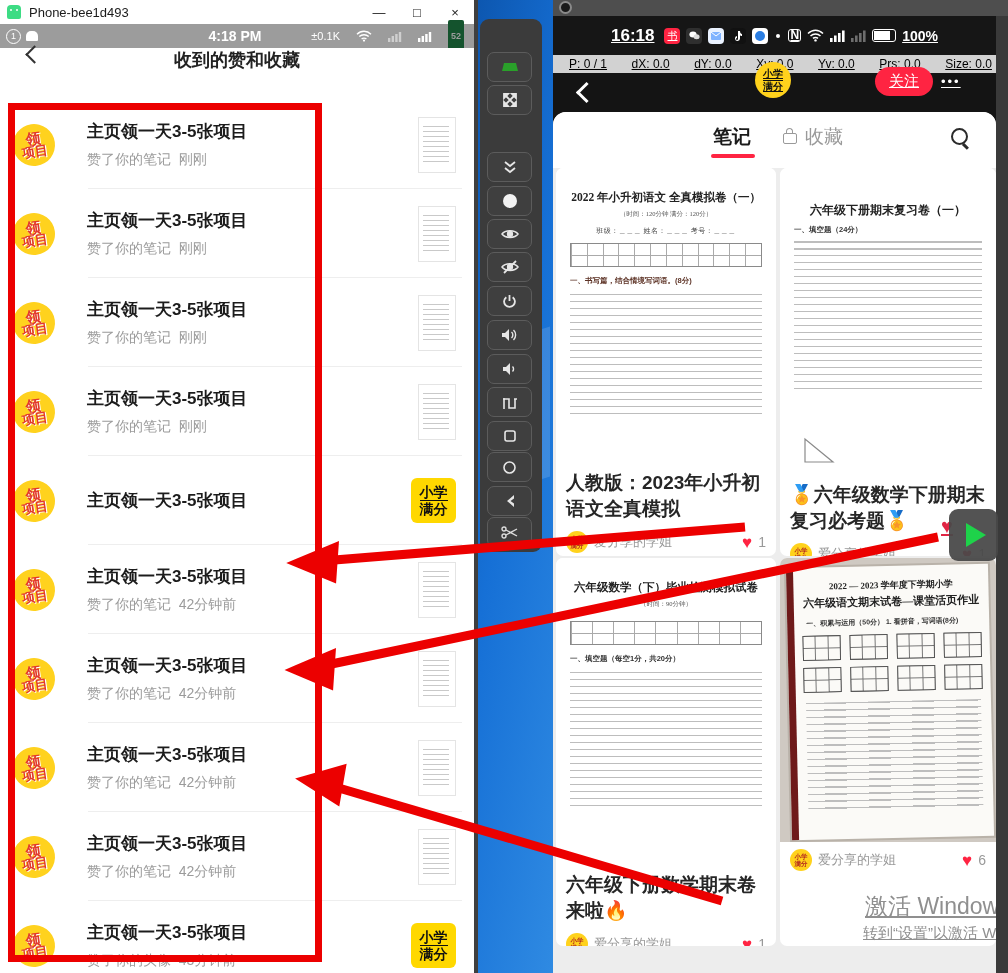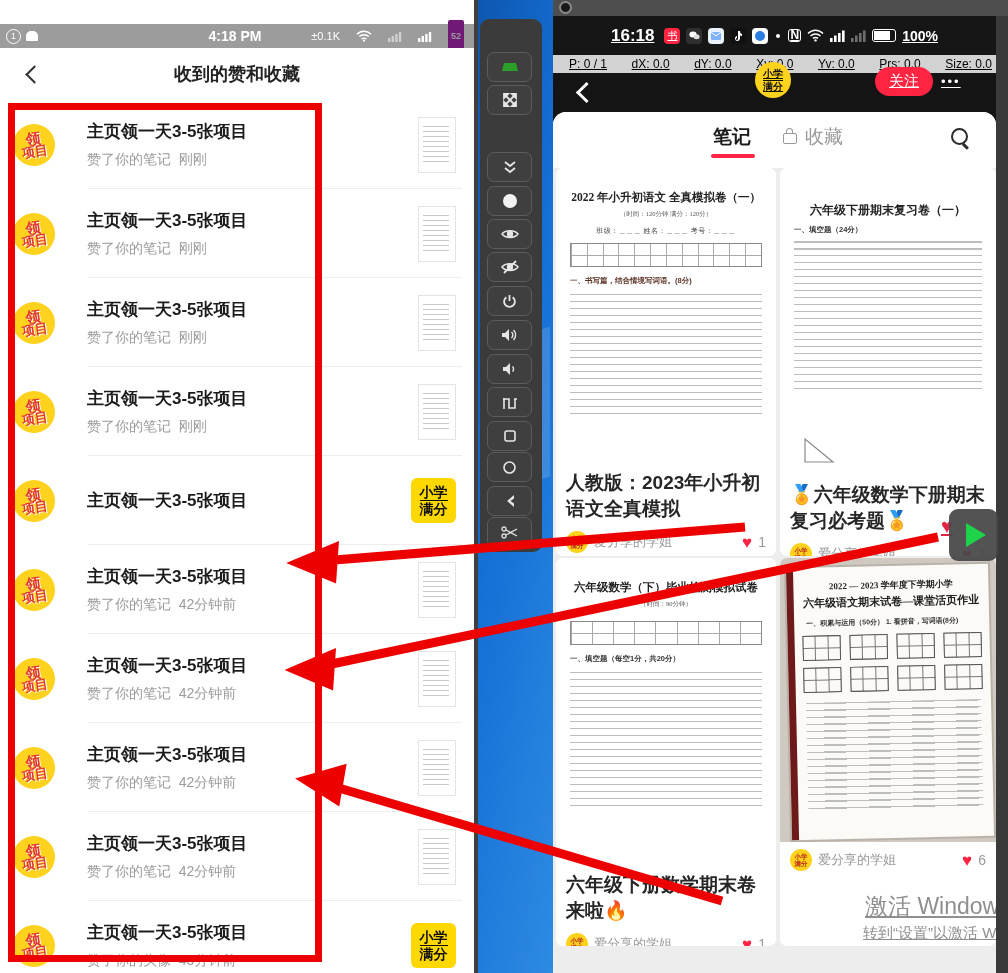--- a/index.html
+++ b/index.html
@@ -14,22 +14,22 @@
   .app-ico{width:14px;height:14px;margin:0 8px 0 7px;border-radius:4px 4px 2px 2px;background:#3ddc84;position:relative;}
   .app-ico:before{content:"";position:absolute;left:3px;top:4px;width:2px;height:2px;border-radius:50%;background:#fff;box-shadow:6px 0 0 #fff;}
   .win-title{font-size:13px;color:#1b1b1b;flex:1;}
   .win-btn{width:38px;height:24px;display:flex;align-items:center;justify-content:center;font-size:13px;color:#222;cursor:pointer;}
   .statusbar-l{left:0;top:24px;width:474px;height:24px;background:#9c9c9c;color:#fff;display:flex;align-items:center;font-size:13px;}
   .sb-left{display:flex;align-items:center;gap:5px;margin-left:6px;flex:1;}
   .circ1{width:13px;height:13px;border:1.4px solid #fff;border-radius:50%;font-size:9px;display:flex;align-items:center;justify-content:center;}
   .robot{width:12px;height:10px;background:#fff;border-radius:5px 5px 1px 1px;}
   .sb-time{font-weight:bold;font-size:14px;}
   .sb-right{flex:1;display:flex;align-items:center;justify-content:flex-end;gap:16px;margin-right:10px;font-size:11px;}
-  .batt{background:#701a75;color:#9c9c9c;font-size:9px;font-weight:bold;padding:11px 3px;border-radius:2px;}
-  .hdr-l{left:0;top:48px;width:474px;height:52px;background:#fff;display:flex;align-items:center;}
+  .batt{background:#14532d;color:#9c9c9c;font-size:9px;font-weight:bold;padding:11px 3px;border-radius:2px;}
+  .hdr-l{left:0;top:48px;width:474px;height:52px;background:#fff;display:flex;align-items:flex-start;}
   .back-ch{width:11px;height:11px;border-left:2.5px solid #333;border-bottom:2.5px solid #333;transform:rotate(45deg);margin-left:28px;}
   .hdr-title{position:absolute;left:0;width:474px;text-align:center;font-size:18px;font-weight:bold;color:#222;}
   .list{left:0;top:100px;width:474px;height:873px;overflow:hidden;}
   .lrow{position:relative;height:89px;display:flex;align-items:center;}
   .lrow .sep{position:absolute;left:88px;right:12px;bottom:0;height:1px;background:#eee;}
   .stamp{width:42px;height:42px;border-radius:50%;background:#ffd21e;margin-left:13px;flex:none;
          display:flex;flex-direction:column;align-items:center;justify-content:center;transform:rotate(-8deg);
          color:#e23a2e;font-weight:bold;text-shadow:1px 1px 0 #fff;}
   .stamp .s1{font-size:15px;line-height:13px;}
   .stamp .s2{font-size:13px;line-height:13px;}
@@ -131,20 +131,27 @@
   .play-tri{width:0;height:0;border-top:12px solid transparent;border-bottom:12px solid transparent;border-left:20px solid #1ed24a;margin-left:5px;}
   .ov-heart{left:388px;top:515px;z-index:29;color:#e02544;font-size:20px;}
   .wm1{left:312px;top:891px;font-size:23px;color:#8f8f8f;z-index:20;white-space:nowrap;}
   .wm2{left:310px;top:924px;font-size:15px;color:#8f8f8f;z-index:20;white-space:nowrap;}
   .right-edge{left:443px;top:16px;width:12px;height:957px;background:#3a3a3a;z-index:25;}
 </style>
 </head>
 <body>
 
 <div class="abs left-window">
+  <div class="titlebar">
+    <span class="app-ico"></span>
+    <span class="win-title">Phone-bee1d493</span>
+    <span class="win-btn">—</span>
+    <span class="win-btn">□</span>
+    <span class="win-btn">×</span>
+  </div>
   <div class="abs statusbar-l">
     <span class="sb-left">
       <span class="circ1">1</span>
       <span class="robot"></span>
     </span>
     <span class="sb-time">4:18 PM</span>
     <span class="sb-right">
       <span>±0.1K</span>
       <svg width="16" height="12" viewBox="0 0 16 12">
           <path d="M1 4.2C3 2.2 5.4 1.2 8 1.2s5 1 7 3M3.3 6.6C4.6 5.4 6.2 4.8 8 4.8s3.4.6 4.7 1.8M5.6 9C6.3 8.4 7.1 8.1 8 8.1s1.7.3 2.4.9" stroke="#fff" stroke-width="1.4" fill="none"></path>

